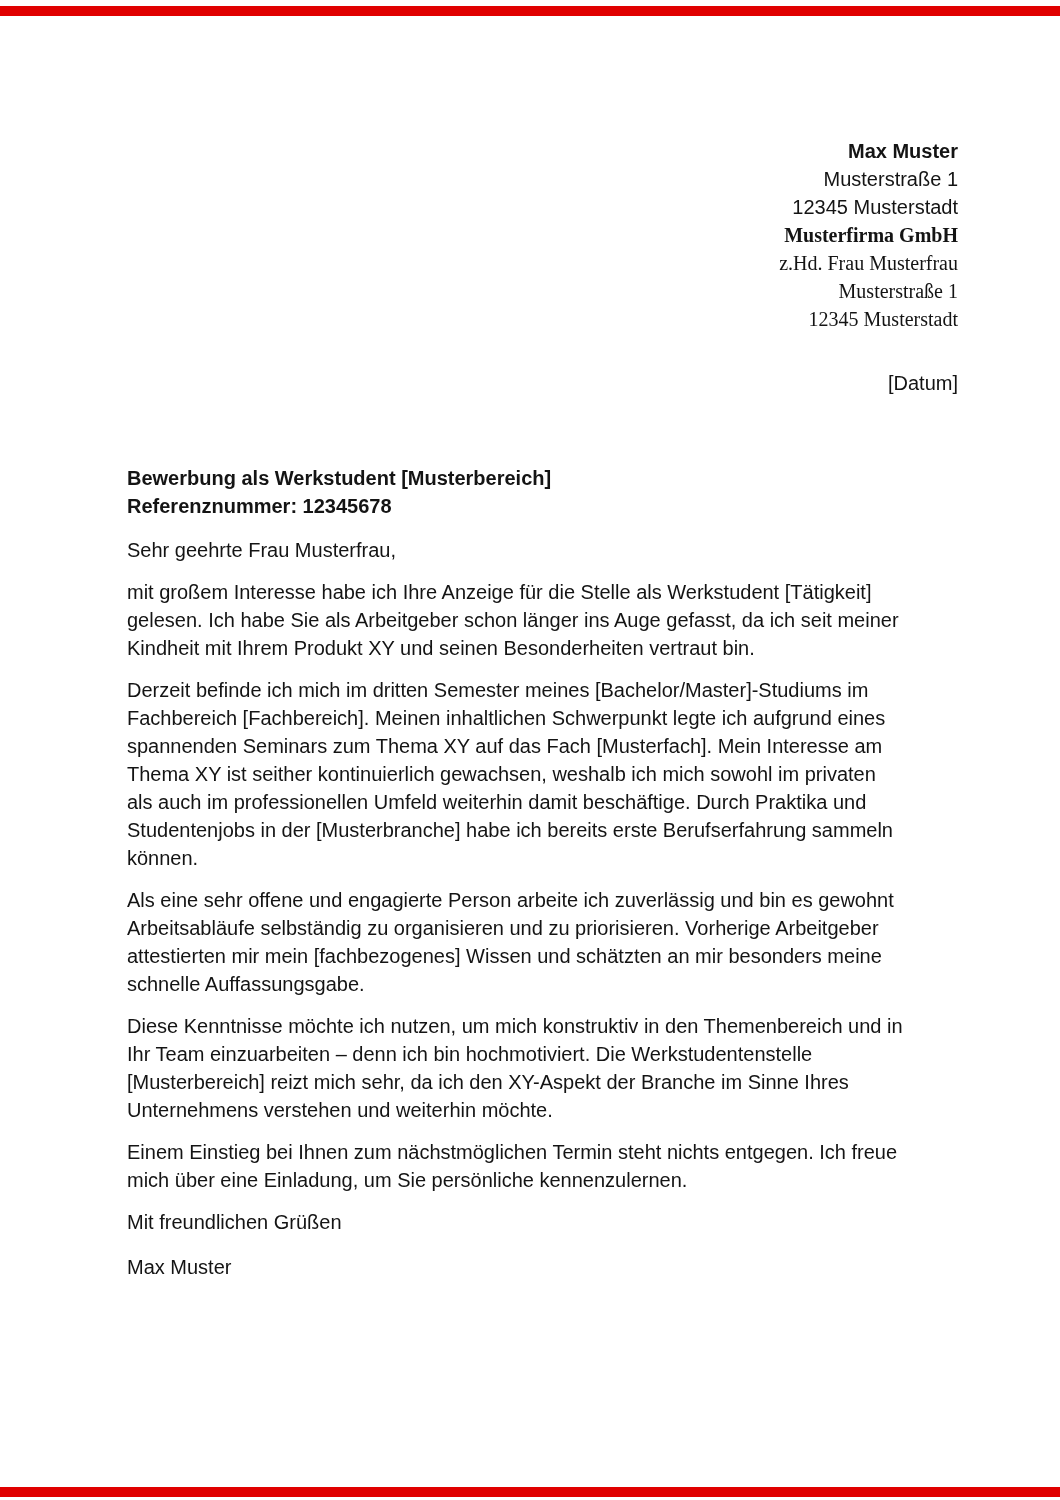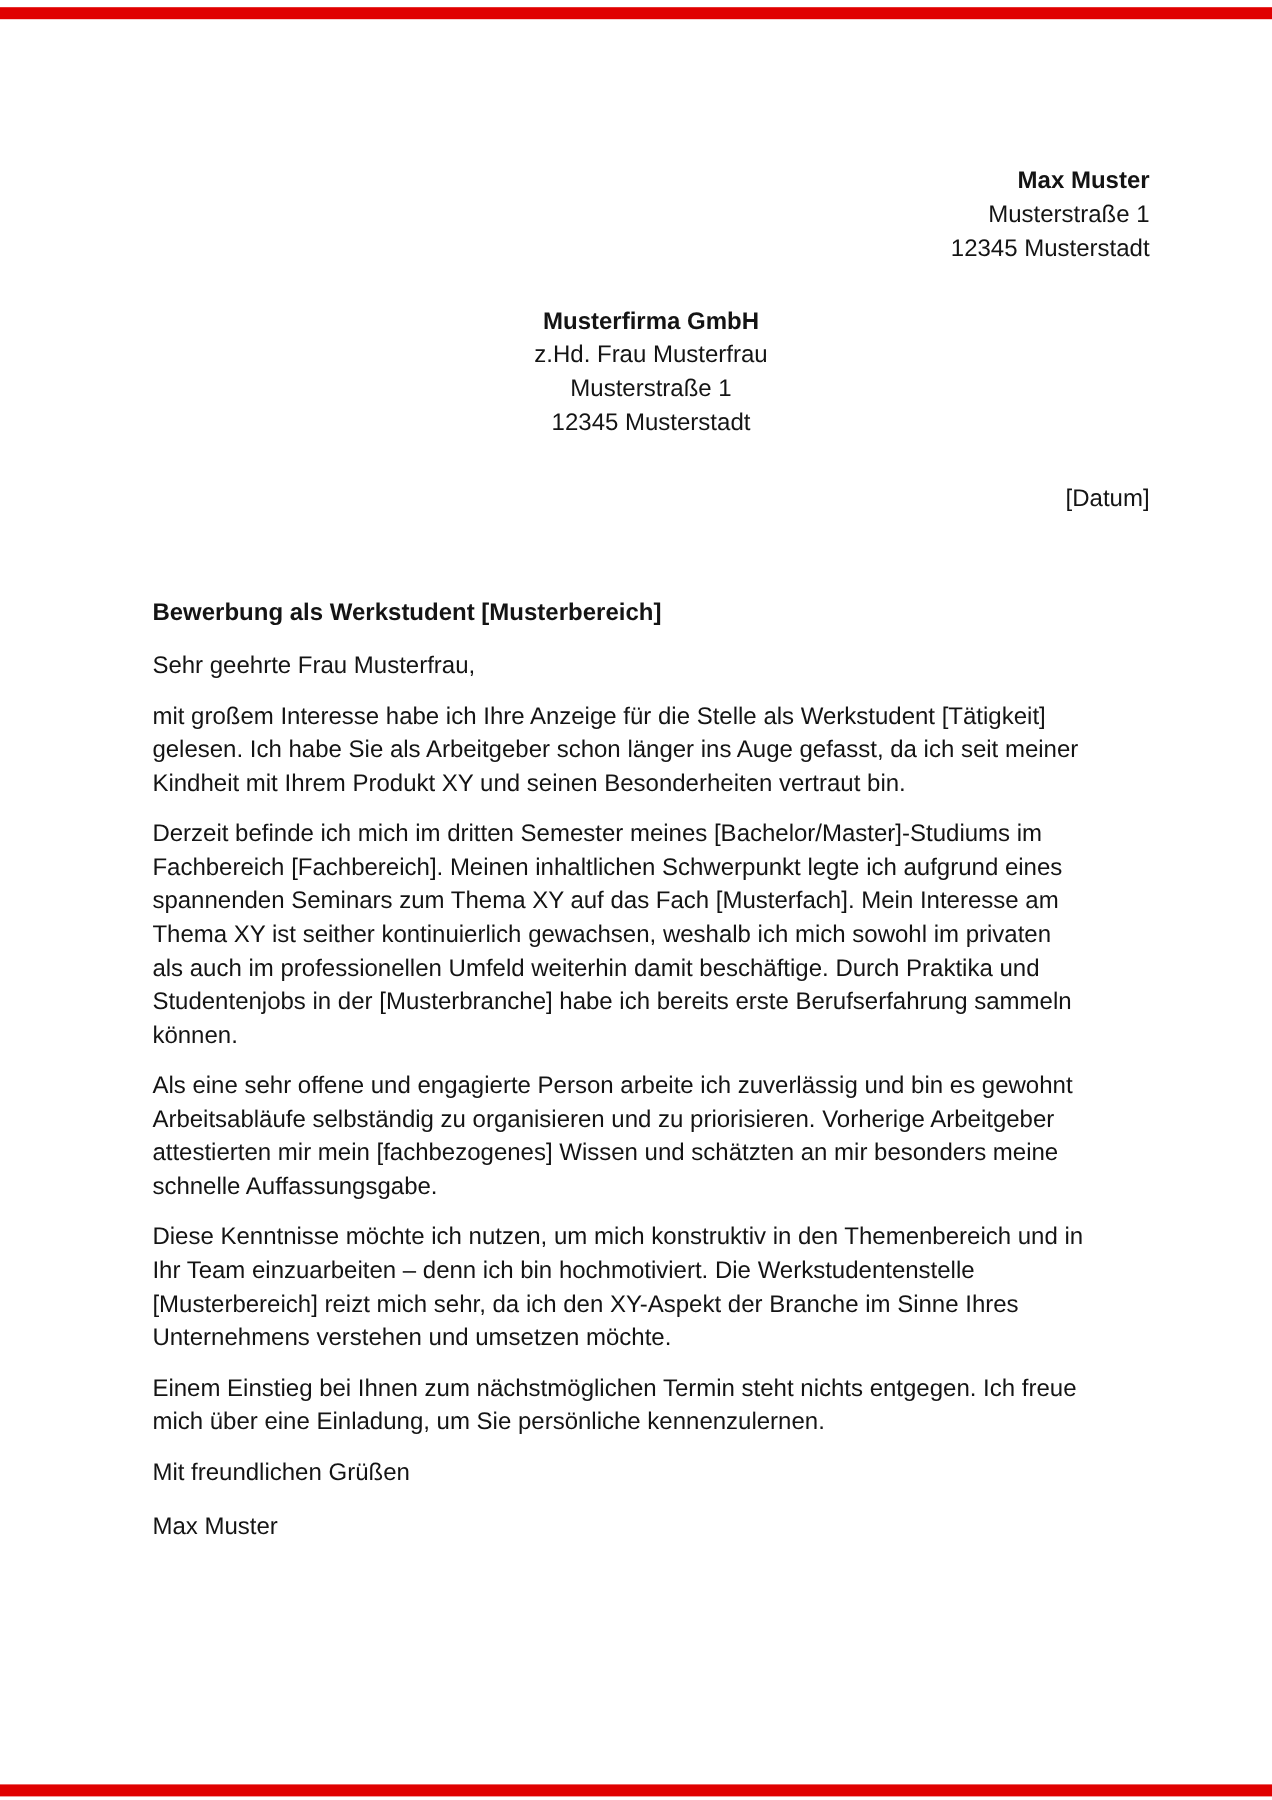--- a/index.html
+++ b/index.html
@@ -17,21 +17,21 @@
   .red-bar {
     position: absolute;
     left: 0;
     width: 100%;
     height: 10px;
   }
   .red-bar.top { top: 6px; }
   .red-bar.bottom { bottom: 3px; }
   .content { padding: 0 102px 0 127px; }
   .sender-block { margin-top: 137px; text-align: right; }
-  .recipient-block { margin-top: 33px; text-align: center; }
+  .recipient-block { text-align: right; font-family: Liberation Serif, serif; }
   .bold { font-weight: bold; }
   .date-line { margin-top: 36px; text-align: right; }
   .subject-block { margin-top: 67px; font-weight: bold; }
   .salutation { margin-top: 16px; }
   .para { margin: 14px 0 0 0; white-space: pre-line; }
   .closing { margin-top: 14px; }
   .signature { margin-top: 17px; }
 </style>
 </head>
 <body>
@@ -52,20 +52,21 @@
       <div class="bold">Musterfirma GmbH</div>
       <div>z.Hd. Frau Musterfrau</div>
       <div>Musterstraße 1</div>
       <div>12345 Musterstadt</div>
     </div>
 
     <div class="date-line">[Datum]</div>
 
     <div class="subject-block">
       <div>Bewerbung als Werkstudent [Musterbereich]</div>
+      <div>Referenznummer: 12345678</div>
     </div>
 
     <div class="salutation">Sehr geehrte Frau Musterfrau,</div>
 
     <div class="para">mit großem Interesse habe ich Ihre Anzeige für die Stelle als Werkstudent [Tätigkeit]
 gelesen. Ich habe Sie als Arbeitgeber schon länger ins Auge gefasst, da ich seit meiner
 Kindheit mit Ihrem Produkt XY und seinen Besonderheiten vertraut bin.</div>
     <div class="para">Derzeit befinde ich mich im dritten Semester meines [Bachelor/Master]-Studiums im
 Fachbereich [Fachbereich]. Meinen inhaltlichen Schwerpunkt legte ich aufgrund eines
 spannenden Seminars zum Thema XY auf das Fach [Musterfach]. Mein Interesse am
@@ -73,21 +74,21 @@
 als auch im professionellen Umfeld weiterhin damit beschäftige. Durch Praktika und
 Studentenjobs in der [Musterbranche] habe ich bereits erste Berufserfahrung sammeln
 können.</div>
     <div class="para">Als eine sehr offene und engagierte Person arbeite ich zuverlässig und bin es gewohnt
 Arbeitsabläufe selbständig zu organisieren und zu priorisieren. Vorherige Arbeitgeber
 attestierten mir mein [fachbezogenes] Wissen und schätzten an mir besonders meine
 schnelle Auffassungsgabe.</div>
     <div class="para">Diese Kenntnisse möchte ich nutzen, um mich konstruktiv in den Themenbereich und in
 Ihr Team einzuarbeiten – denn ich bin hochmotiviert. Die Werkstudentenstelle
 [Musterbereich] reizt mich sehr, da ich den XY-Aspekt der Branche im Sinne Ihres
-Unternehmens verstehen und umsetzen möchte.</div>
+Unternehmens verstehen und weiterhin möchte.</div>
     <div class="para">Einem Einstieg bei Ihnen zum nächstmöglichen Termin steht nichts entgegen. Ich freue
 mich über eine Einladung, um Sie persönliche kennenzulernen.</div>
 
     <div class="closing">Mit freundlichen Grüßen</div>
 
     <div class="signature">Max Muster</div>
 
   </div>
 
   <div class="red-bar bottom" style="background: rgb(224, 0, 0);"></div>

